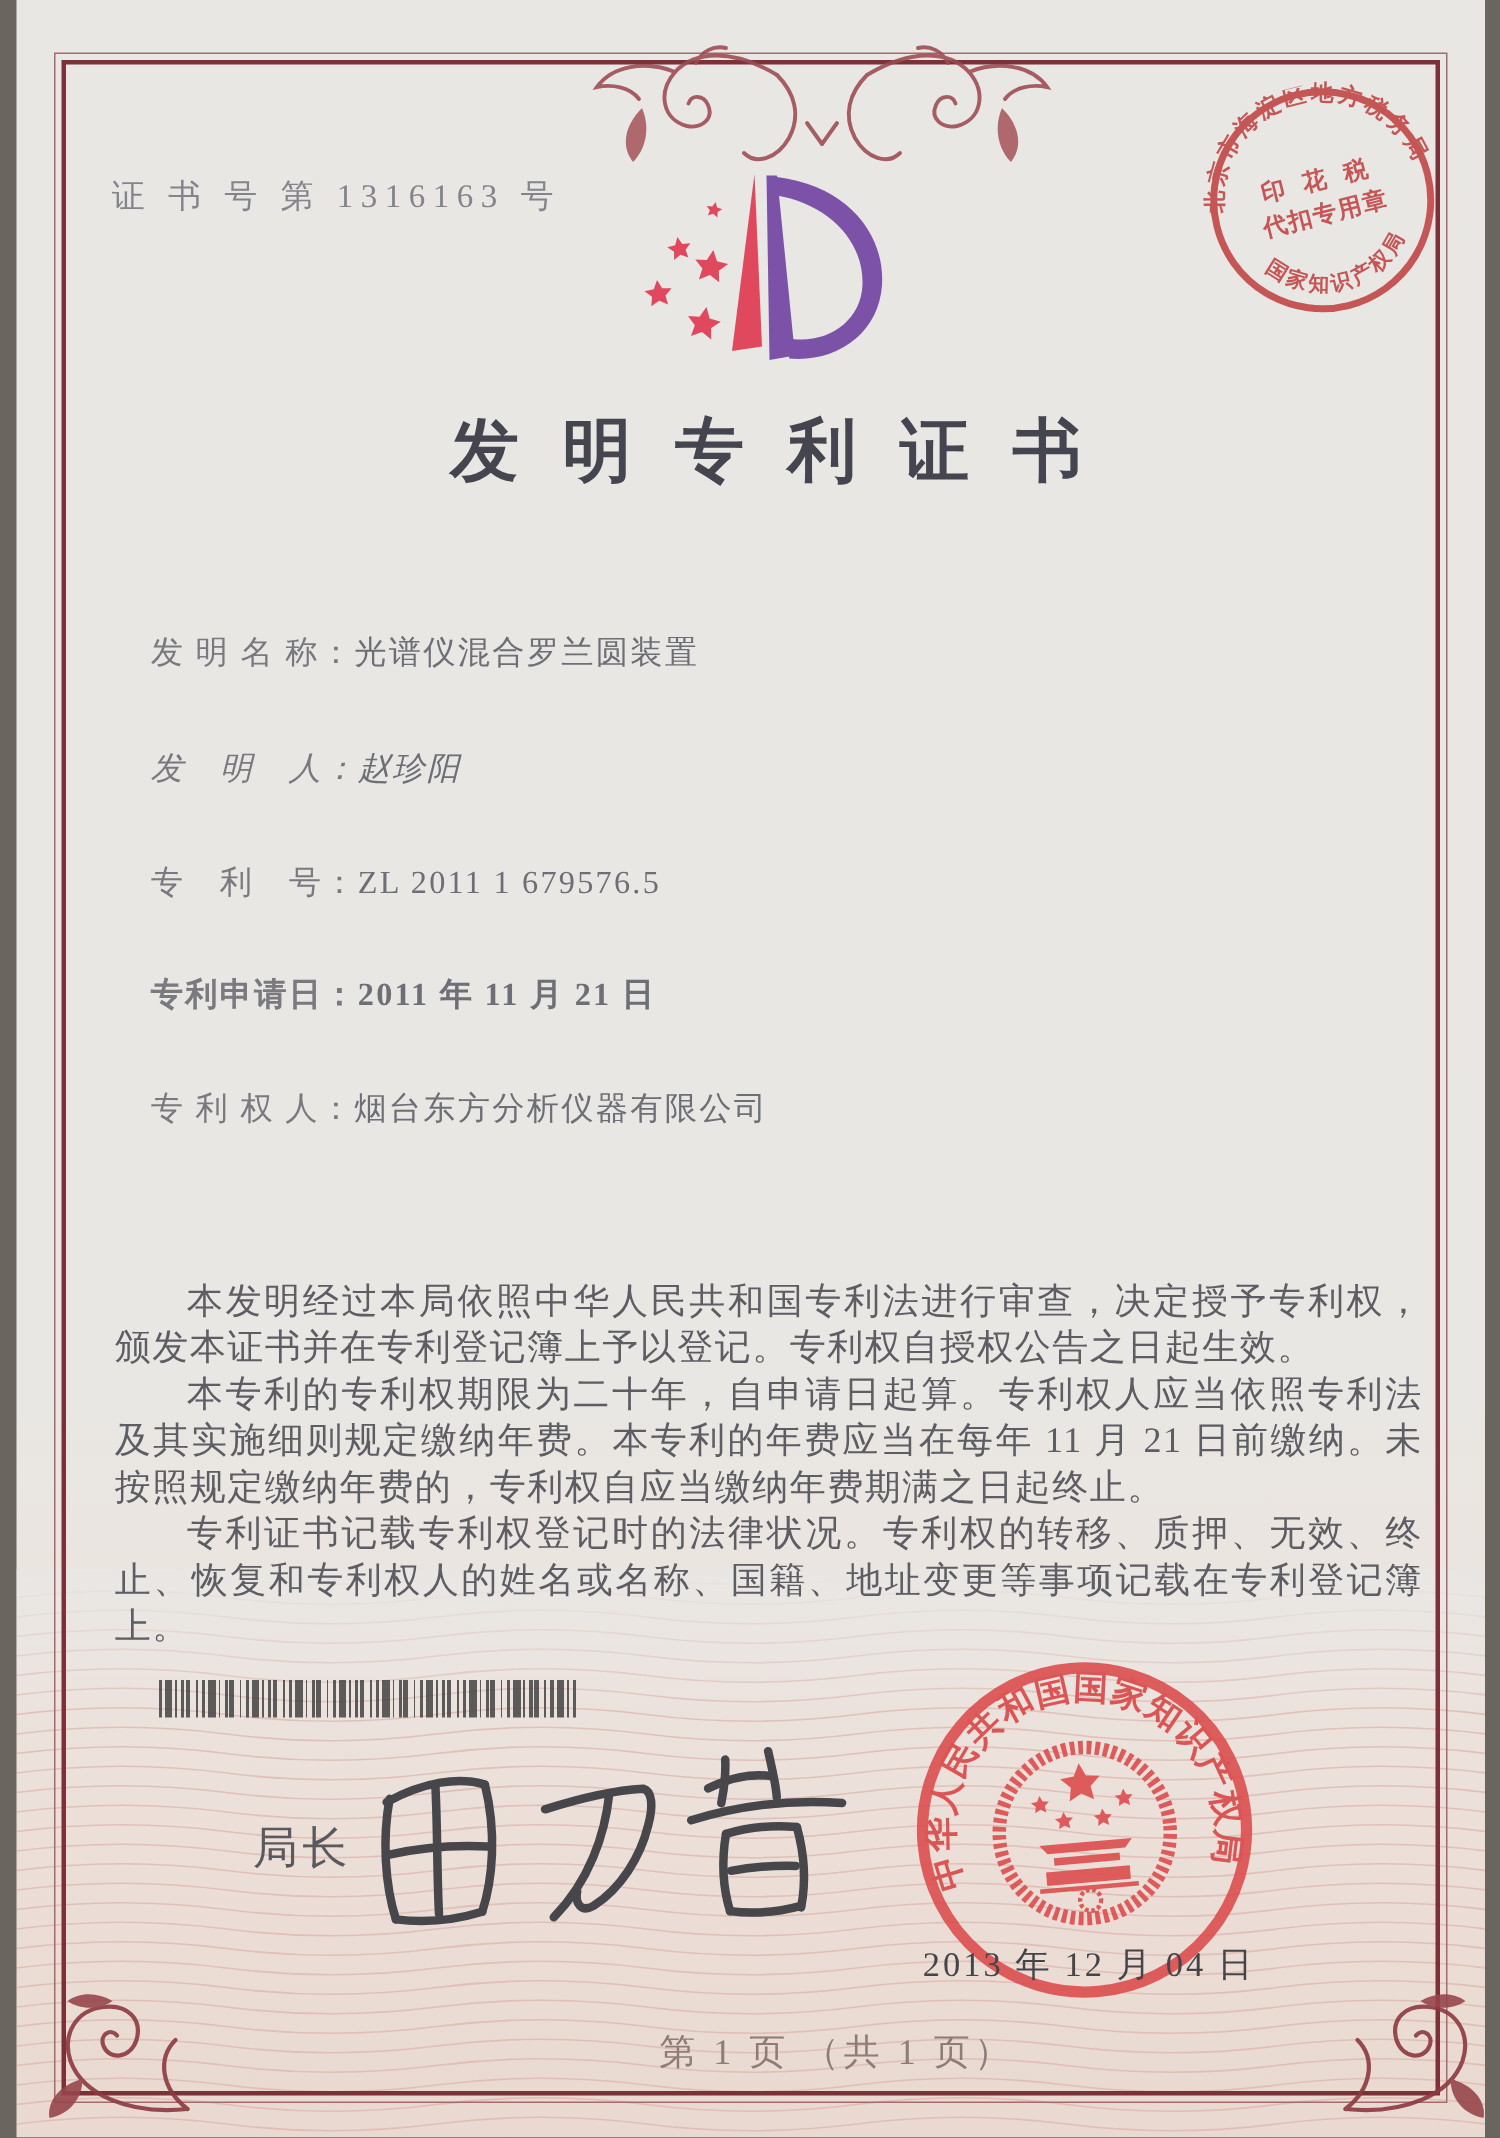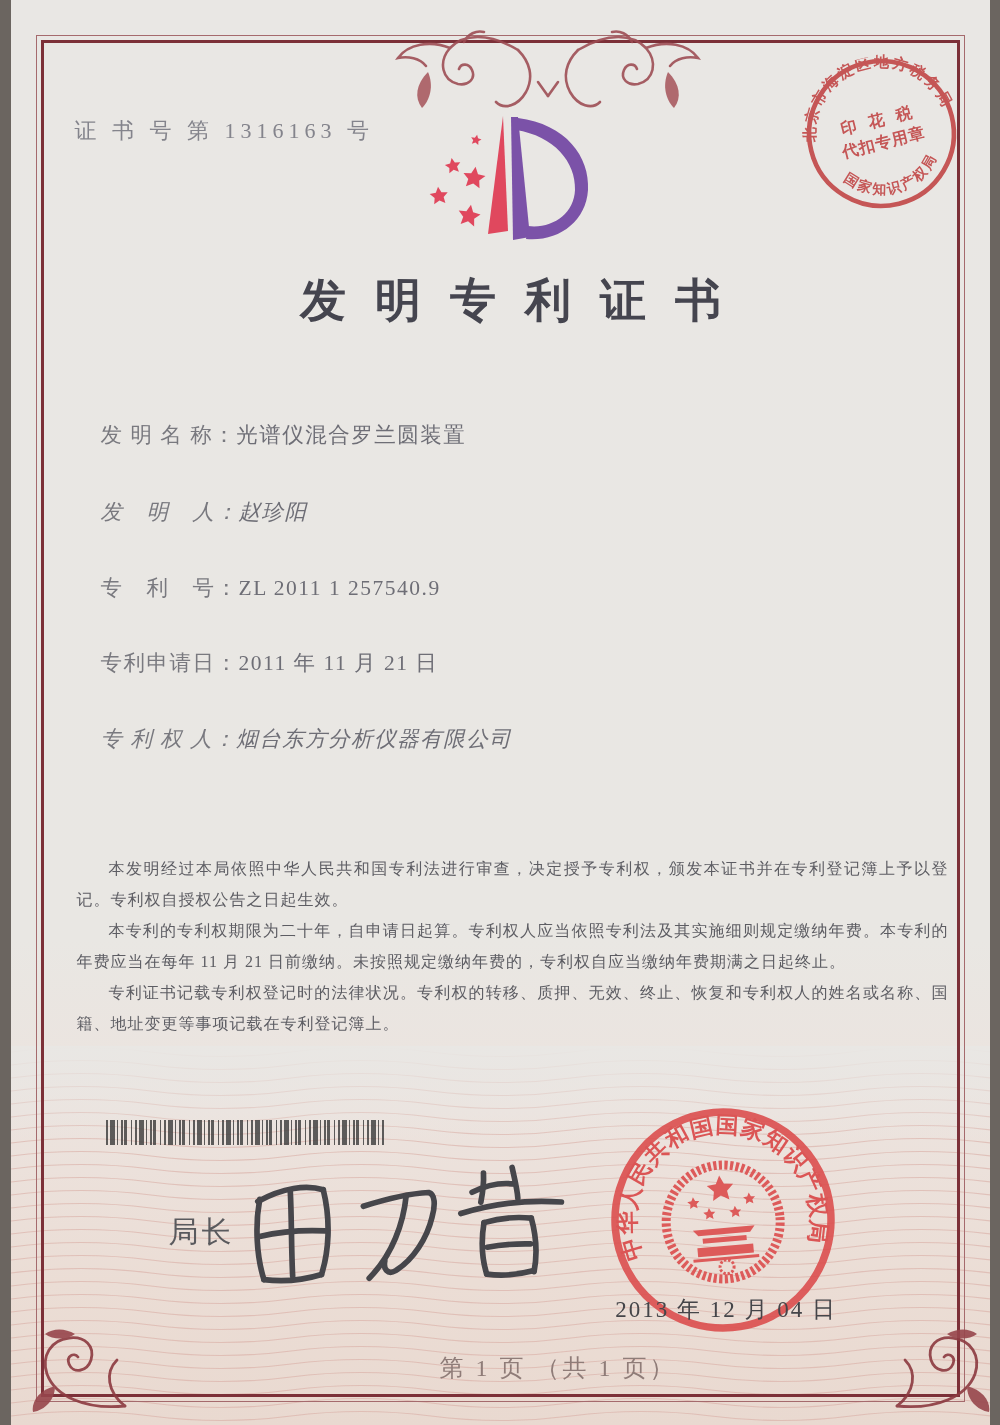--- a/index.html
+++ b/index.html
@@ -24,24 +24,24 @@
   
   .tax-stamp { position:absolute; left:793px; top:56px; width:155px; height:155px;
     transform:rotate(-14deg); opacity:.92; }
   
   .title { position:absolute; left:0; top:270px; width:1000px; text-align:center;
     font-size:46px; font-weight:600; color:#45454f; letter-spacing:29px; padding-left:29px; box-sizing:border-box; }
   
   .field-row { position:absolute; left:90px; font-size:21.5px; color:#6e6e76; white-space:pre; letter-spacing:1.5px; }
   .field-label { color:#79797f; }
   .r1 { top:420px;text-align:center; } .r2 { top:497px;font-style:italic; } .r3 { top:573px; }
-  .r4 { top:648px; } .r5 { top:724px;font-style:italic; } .r6 { top:802px; }
+  .r4 { top:648px;font-weight:bold; } .r5 { top:724px; } .r6 { top:802px; }
   
   .body-text { position:absolute; left:66px; top:853px; width:872px; }
-  .body-text p { margin:0; font-size:16px; line-height:31px; color:#5d5d63;
+  .body-text p { margin:0; font-size:24px; line-height:31px; color:#5d5d63;
     text-align:justify; text-indent:2em; letter-spacing:1px; }
   
   .barcode { position:absolute; left:95px; top:1120px; width:278px; height:25px; opacity:.82;
     background:repeating-linear-gradient(90deg,
       #3d3d3d 0 2px, transparent 2px 4px,
       #3d3d3d 4px 9px, transparent 9px 11px,
       #3d3d3d 11px 12px, transparent 12px 15px,
       #3d3d3d 15px 17px, transparent 17px 18px,
       #3d3d3d 18px 21px, transparent 21px 25px,
       #3d3d3d 25px 26px, transparent 26px 29px); }
@@ -167,21 +167,21 @@
       <text font-size="13.5" font-weight="bold" fill="#c24a4a" letter-spacing="2">
         <textPath href="#tsBot" startOffset="50%" text-anchor="middle">国家知识产权局</textPath>
       </text>
     </svg>
   </div>
 
   <div class="title">发明专利证书</div>
 
   <div class="field-row r1"><span class="field-label">发 明 名 称：</span><span>光谱仪混合罗兰圆装置</span></div>
   <div class="field-row r2"><span class="field-label">发　明　人：</span><span>赵珍阳</span></div>
-  <div class="field-row r3"><span class="field-label">专　利　号：</span><span>ZL 2011 1 257540.9</span></div>
+  <div class="field-row r3"><span class="field-label">专　利　号：</span><span>ZL 2011 1 679576.5</span></div>
   <div class="field-row r4"><span class="field-label">专利申请日：</span><span>2011 年 11 月 21 日</span></div>
   <div class="field-row r5"><span class="field-label">专 利 权 人：</span><span>烟台东方分析仪器有限公司</span></div>
 
   <div class="body-text">
     <p>本发明经过本局依照中华人民共和国专利法进行审查，决定授予专利权，颁发本证书并在专利登记簿上予以登记。专利权自授权公告之日起生效。</p>
     <p>本专利的专利权期限为二十年，自申请日起算。专利权人应当依照专利法及其实施细则规定缴纳年费。本专利的年费应当在每年 11 月 21 日前缴纳。未按照规定缴纳年费的，专利权自应当缴纳年费期满之日起终止。</p>
     <p>专利证书记载专利权登记时的法律状况。专利权的转移、质押、无效、终止、恢复和专利权人的姓名或名称、国籍、地址变更等事项记载在专利登记簿上。</p>
   </div>
 
   <div class="barcode"></div>

